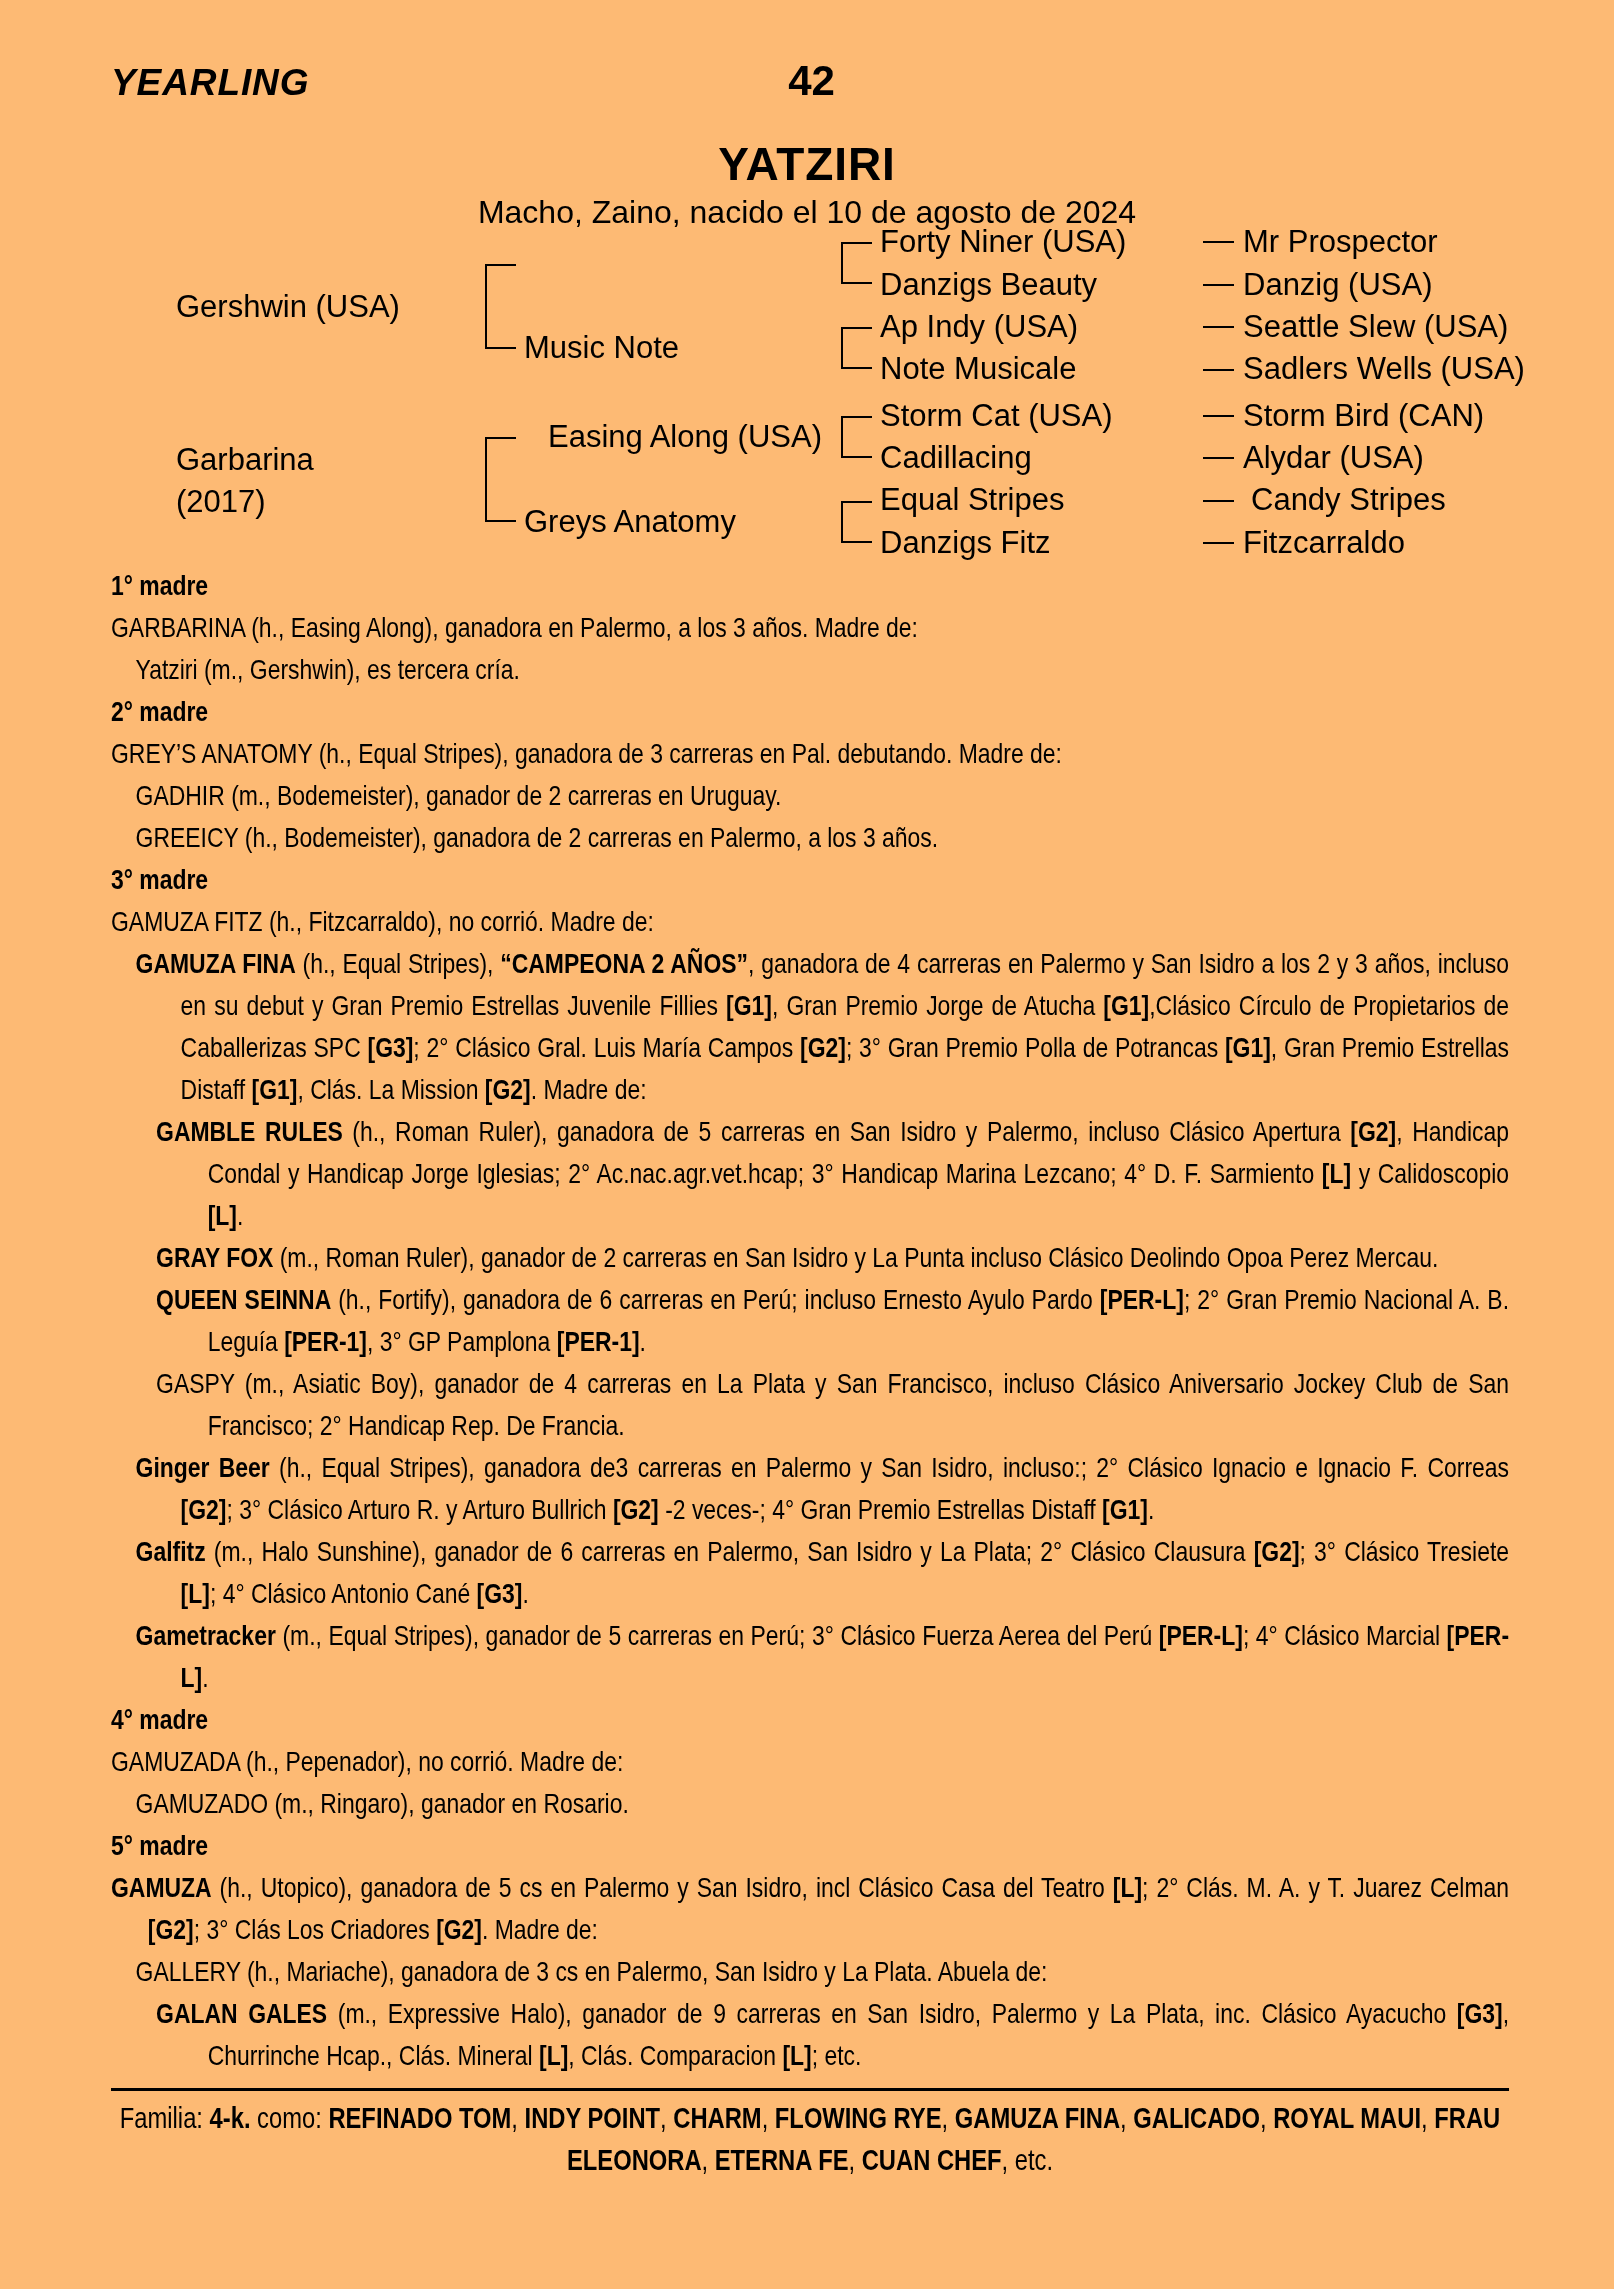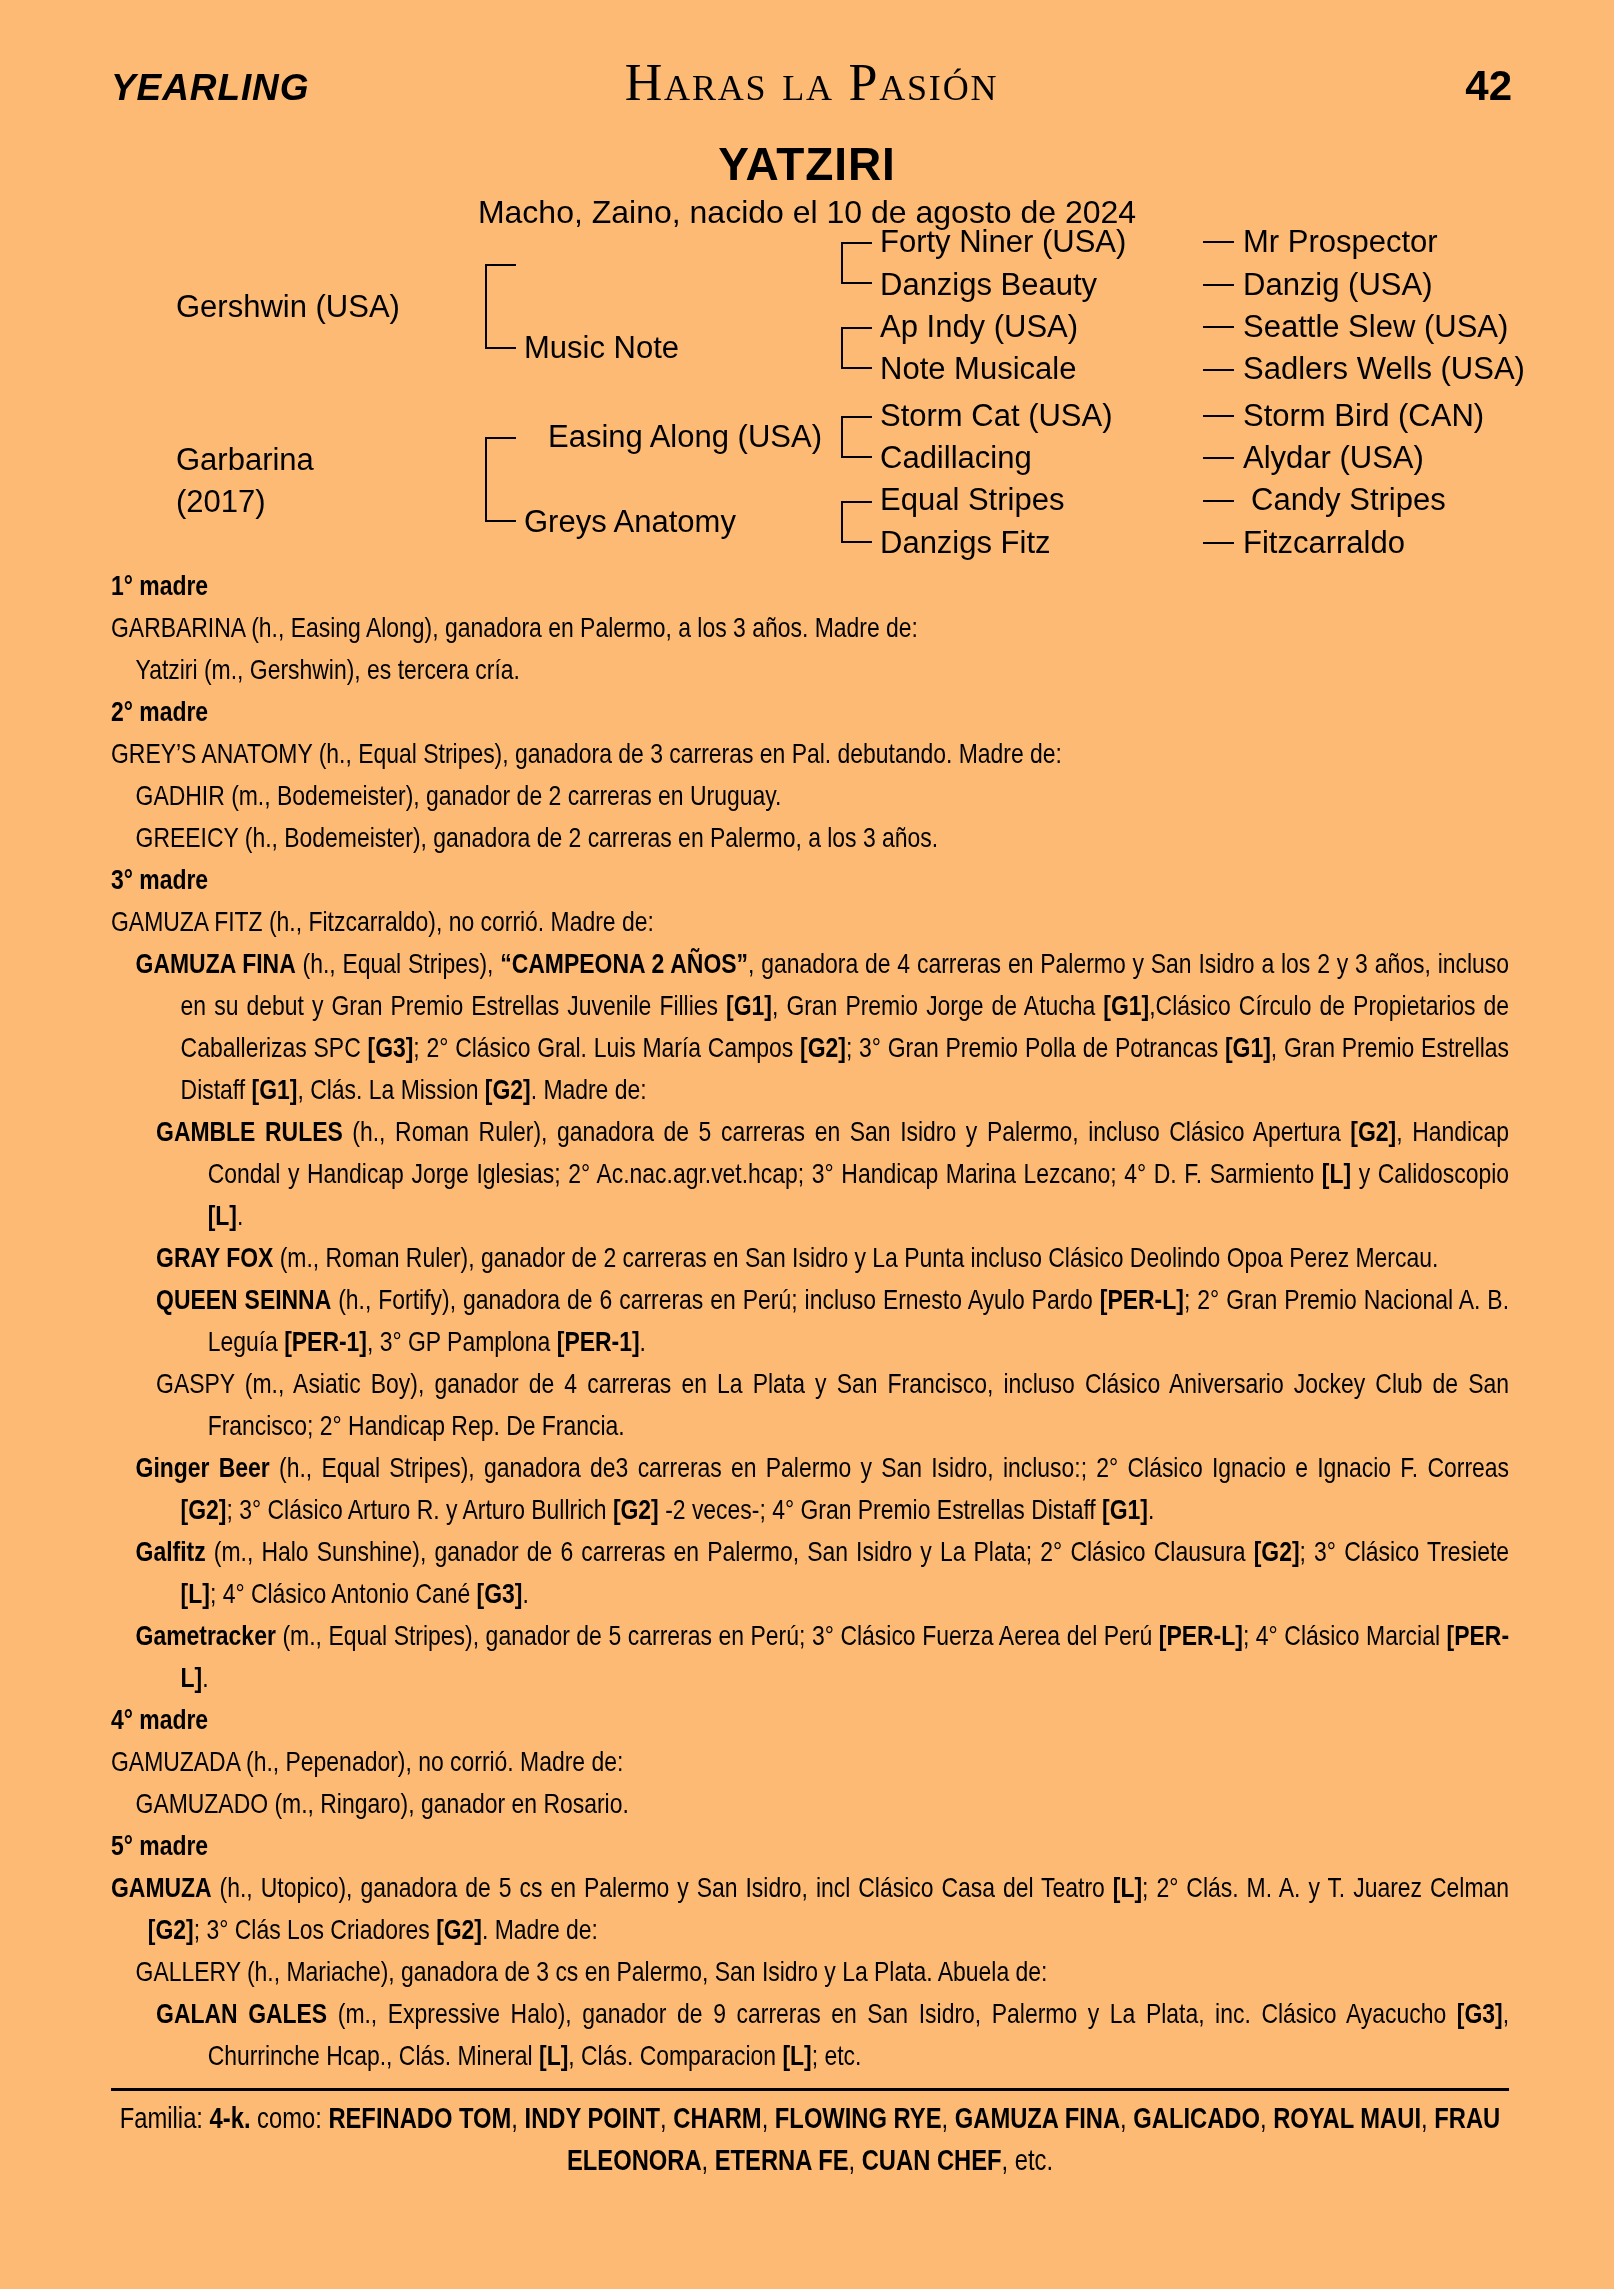--- a/index.html
+++ b/index.html
@@ -43,21 +43,20 @@
   .family{text-align:center;font-size:29px;line-height:42px;}
   b{font-weight:bold;}
 </style>
 </head>
 <body>
 
 <div class="page">
 
   <div class="header">
     <span class="breed">YEARLING</span>
-    <span class="farm">Haras la Pasión</span>
     <span class="pageno">42</span>
   </div>
 
   <div class="title">YATZIRI</div>
   <div class="subtitle">Macho, Zaino, nacido el 10 de agosto de 2024</div>
 
   <div id="pedigree">
       <div class="ped-item" style="left: 65px; top: 64px;">
         <div>Gershwin (USA)</div>
       </div>

